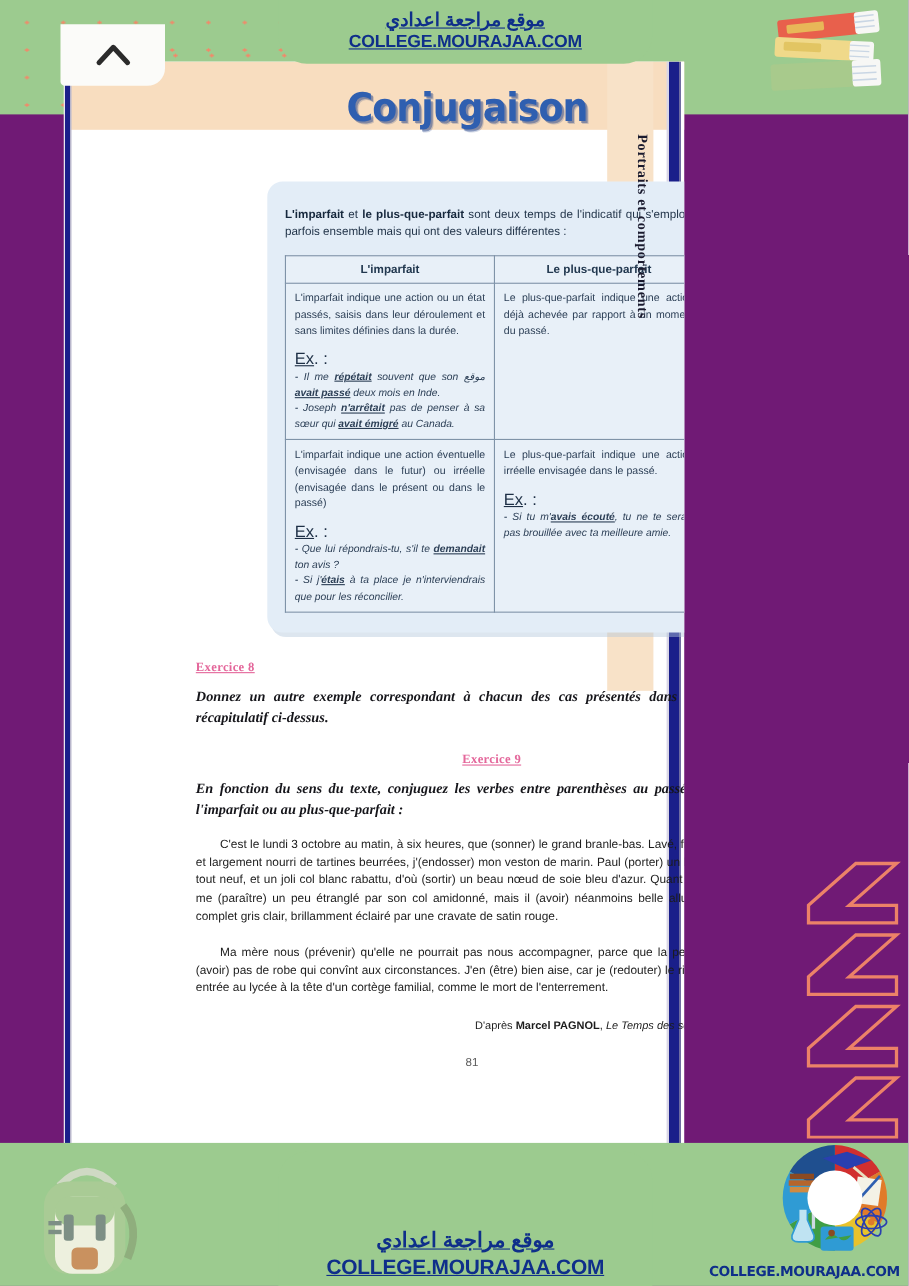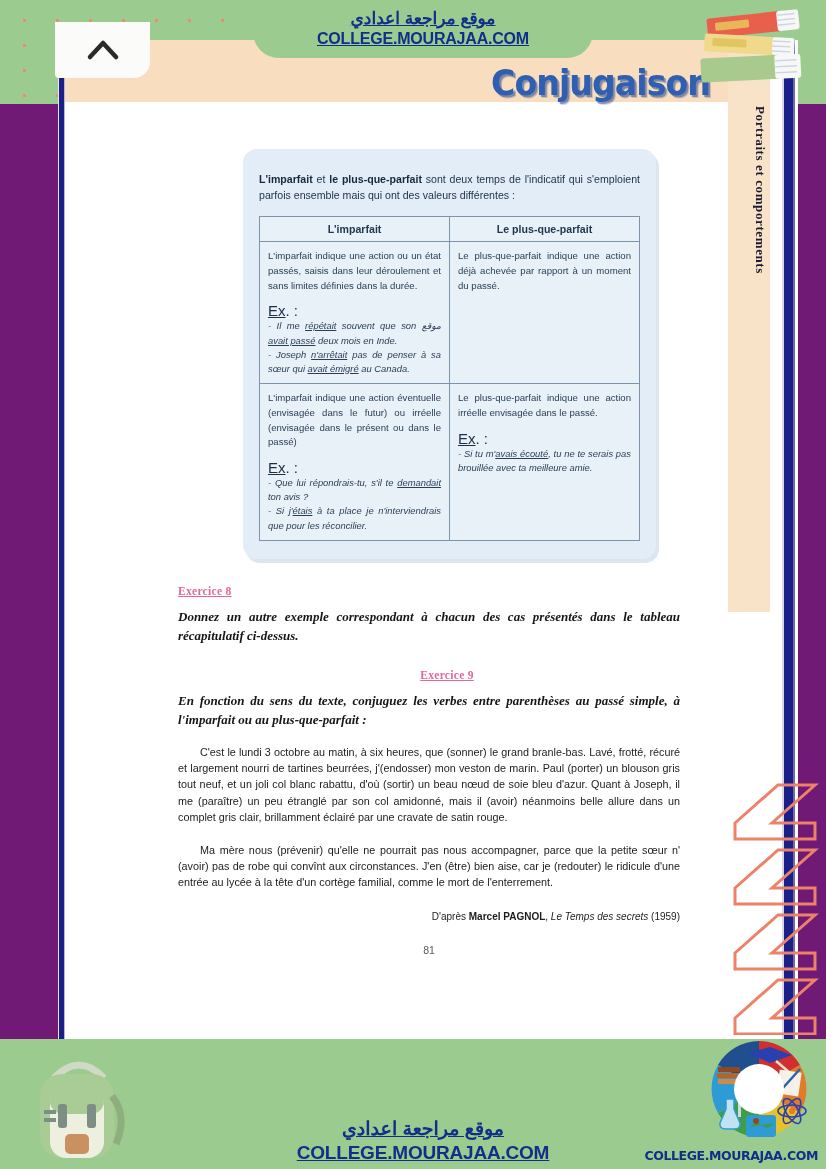--- a/index.html
+++ b/index.html
@@ -61,21 +61,21 @@
     position: absolute; left: 55px; top: 22px; width: 95px; height: 56px;
     background: #fbfbf9;
     border-bottom-right-radius: 16px; border-bottom-left-radius: 4px;
     z-index: 8;
     display: flex; align-items: center; justify-content: center;
   }
   .caret-glyph { width: 34px; height: 24px; }
 
   
   .sheet {
-    position: absolute; left: 58px; top: 40px; width: 740px; height: 1000px;
+    position: absolute; left: 58px; top: 56px; width: 564px; height: 1000px;
     background: #ffffff;
     overflow: hidden;
     z-index: 4;
   }
   .peach-band {
     position: absolute; left: 0; top: 0; width: 700px; height: 62px;
     background: #f8ddbf;
   }
   .peach-col {
     position: absolute; right: 28px; top: 0; width: 42px; height: 572px;
@@ -153,21 +153,21 @@
   }
   .cell-text {
     font-size: 9.6px; color: #2b3e55; line-height: 1.55; text-align: justify;
   }
   .ex-label { font-size: 15px; font-weight: normal; color: #1d2f45; margin-top: 9px; }
   .ex-label u { text-decoration: underline; }
   .ex-line {
     font-size: 9.4px; color: #2b3e55; font-style: italic;
     line-height: 1.5; text-align: justify;
   }
-  .ex-line b { font-weight: normal; text-decoration: underline; font-style: italic; }
+  .ex-line b { font-weight: bold; text-decoration: underline; font-style: italic; }
   .cell-tall { height: 150px; }
 
   
   .ex-head {
     font-family: "Liberation Serif", serif;
     font-size: 11.5px; font-weight: bold; color: #e4679b;
     text-decoration: underline; letter-spacing: .3px;
     margin: 26px 0 10px 62px;
   }
   .ex-head.second { margin-top: 24px; text-align: center; }

